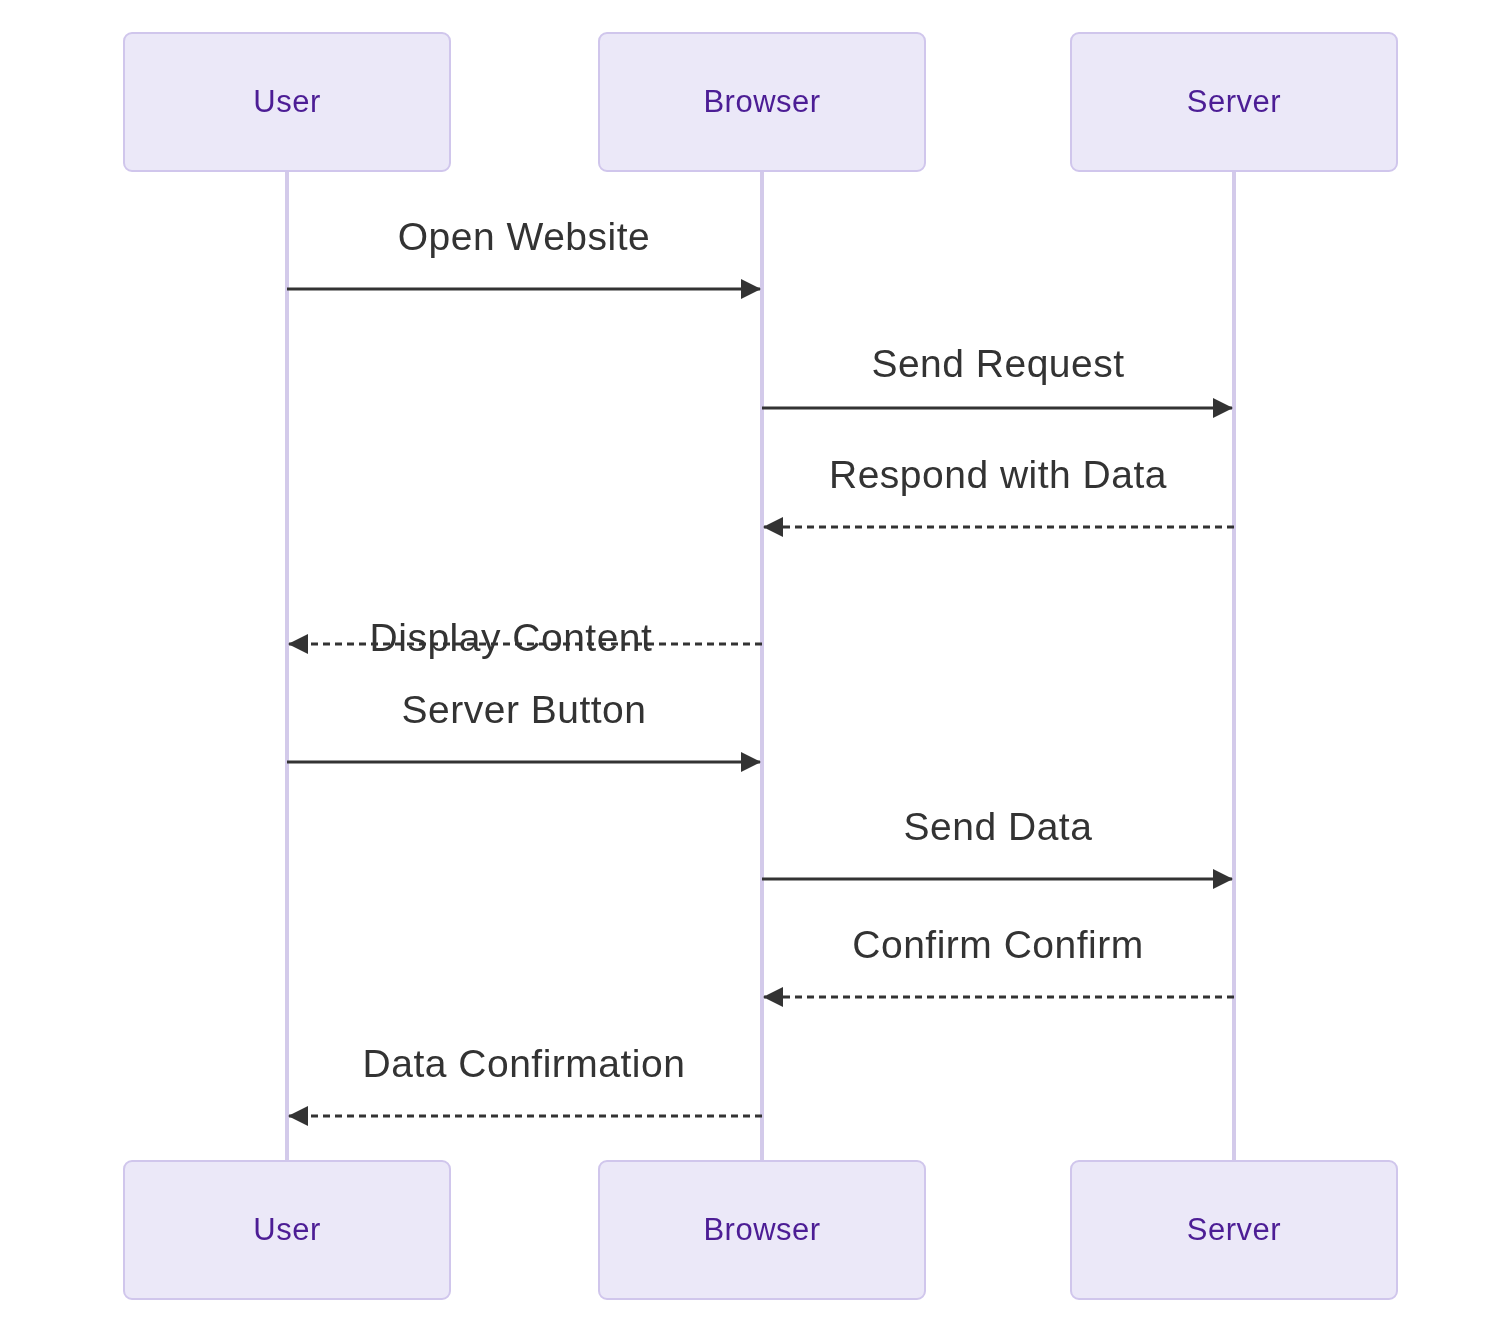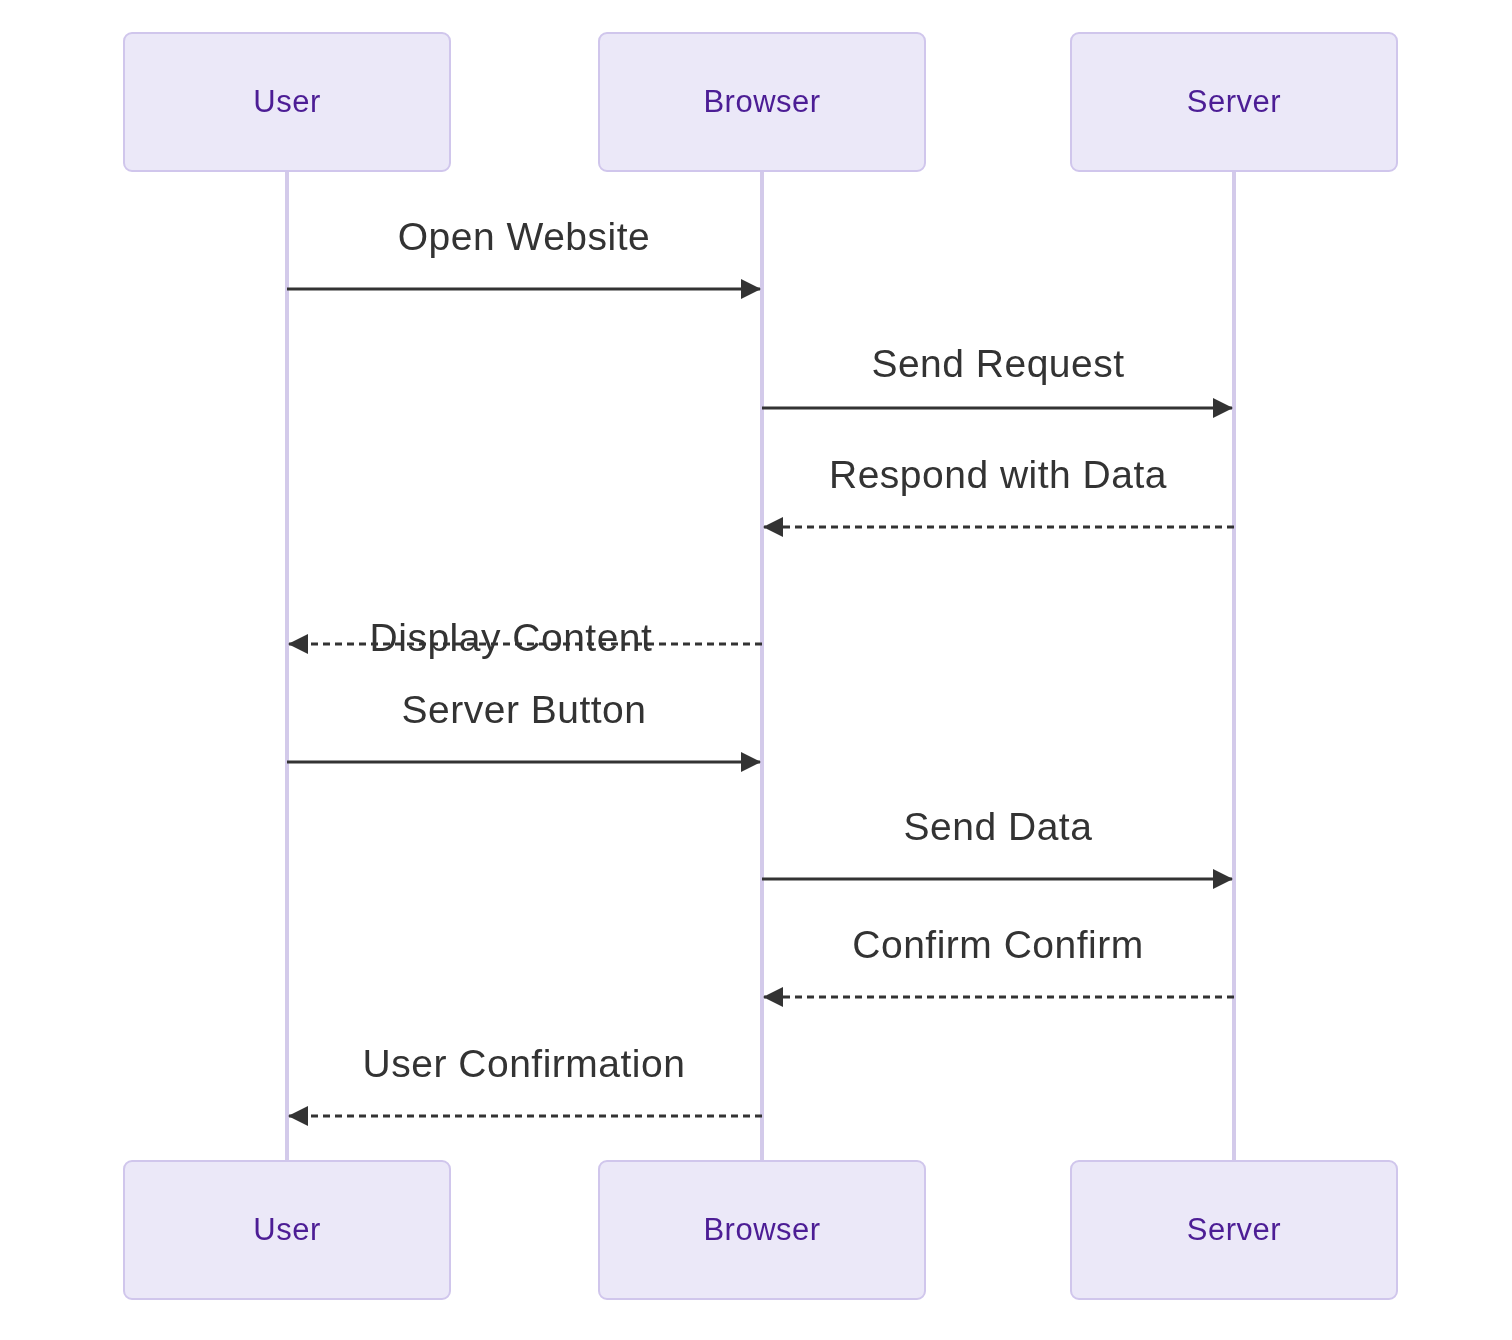--- a/index.html
+++ b/index.html
@@ -106,15 +106,15 @@
     <span>Server</span>
   </div>
 
   <div class="msg-label msg-1">Open Website</div>
   <div class="msg-label msg-2">Send Request</div>
   <div class="msg-label msg-3">Respond with Data</div>
   <div class="msg-label msg-4">Display Content</div>
   <div class="msg-label msg-5">Server Button</div>
   <div class="msg-label msg-6">Send Data</div>
   <div class="msg-label msg-7">Confirm Confirm</div>
-  <div class="msg-label msg-8">User Confirmation</div>
+  <div class="msg-label msg-8">Data Confirmation</div>
 
 </div>
 
 </body></html>

